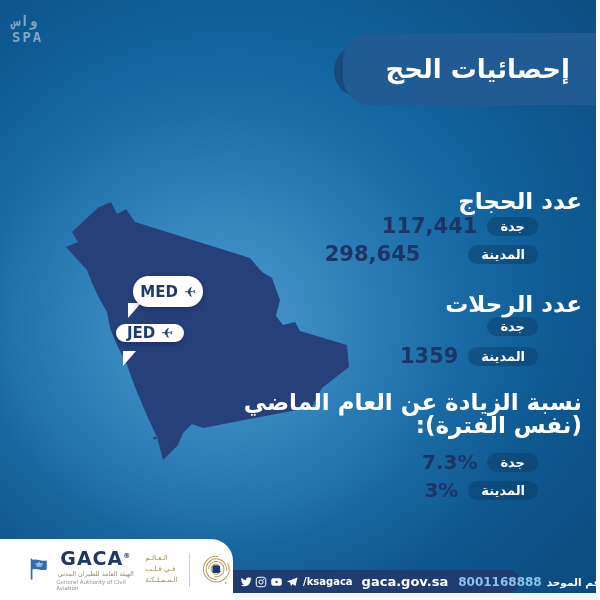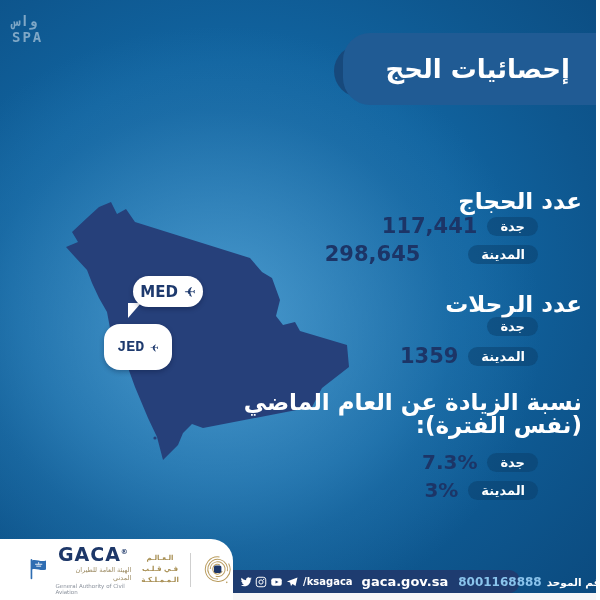--- a/index.html
+++ b/index.html
@@ -52,21 +52,21 @@
 
   .footer-panel { position:absolute; left:0; top:539px; width:233px; height:61px;
     background:#fff; border-radius:0 22px 0 0; z-index:5;
     display:flex; align-items:center; padding-left:28px; gap:6px; }
   .gaca-block { display:flex; align-items:center; gap:8px; }
   .gaca-texts { display:flex; flex-direction:column; align-items:center; }
   .gaca-word { font-size:19px; font-weight:bold; color:#1d3768; letter-spacing:1px; line-height:1; }
   .gaca-word sup { font-size:7px; }
   .gaca-ar { font-size:6.5px; color:#9b8a62; margin-top:2px; }
   .gaca-en { font-size:5.5px; color:#8a919c; margin-top:1px; }
-  .motto { color:#a78e52; font-size:7px; font-weight:bold; text-align:center;
+  .motto { color:#a78e52; font-size:7px; font-weight:normal; text-align:left;
     line-height:1.55; letter-spacing:.5px; margin-left:4px; }
   .vdiv { width:1px; height:34px; background:#cfcfcf; margin:0 5px; }
 
   .footer-bar { position:absolute; left:229px; top:570px; width:291px; height:23px;
     background:#1e3c70; border-radius:0 12px 12px 0; z-index:4;
     display:flex; align-items:center; padding:0 13px 0 11px; white-space:nowrap; }
   .footer-bar svg { margin-right:3px; flex:none; }
   .handle { color:#fff; font-size:10px; font-weight:bold; margin-left:2px; }
   .website { color:#fff; font-size:13px; font-weight:bold; margin-left:9px; }
   .phone { color:#8ac4ec; font-size:12px; font-weight:bold; margin-left:10px; }
@@ -92,21 +92,21 @@
     <path fill="#26407a" d="M39 12 L51 7 L57 19 L66 14 L75 27 L190 63 L202 77 L212 83 L220 105 L216 121 L223 130 L235 127 L240 136 L287 150 L289 172 L262 193 L252 212 L143 233 L132 229 L123 238 L118 250 L103 265 L97 242 L88 223 L75 192 L67 170 L57 150 L50 133 L47 117 L39 103 L32 88 L27 75 L15 62 L6 52 L18 47 L12 37 L28 22 Z"></path>
     <circle cx="95" cy="243" r="1.6" fill="#26407a"></circle>
   </svg>
 
   <div class="tail" style="left:128px; top:303px;"></div>
   <div class="bubble" style="left:121px; top:276px; width:70px; height:31px;margin-left:12px;">
     <span>MED</span>
     <span class="plane">✈</span>
   </div>
   <div class="tail" style="left:123px; top:351px;"></div>
-  <div class="bubble" style="left:104px; top:324px; width:68px; height:46px;font-family:Liberation Mono, monospace;">
+  <div class="bubble" style="left:116px; top:324px; width:68px; height:18px;">
     <span>JED</span>
     <span class="plane">✈</span>
   </div>
 
   <div class="sec-header" style="top:188px;" dir="rtl">عدد الحجاج</div>
   <div class="stat-row" style="top:214px;">
     <span class="stat-val">117,441</span>
     <span class="pill" dir="rtl">جدة</span>
   </div>
   <div class="stat-row" style="top:242px;gap:48px;">

